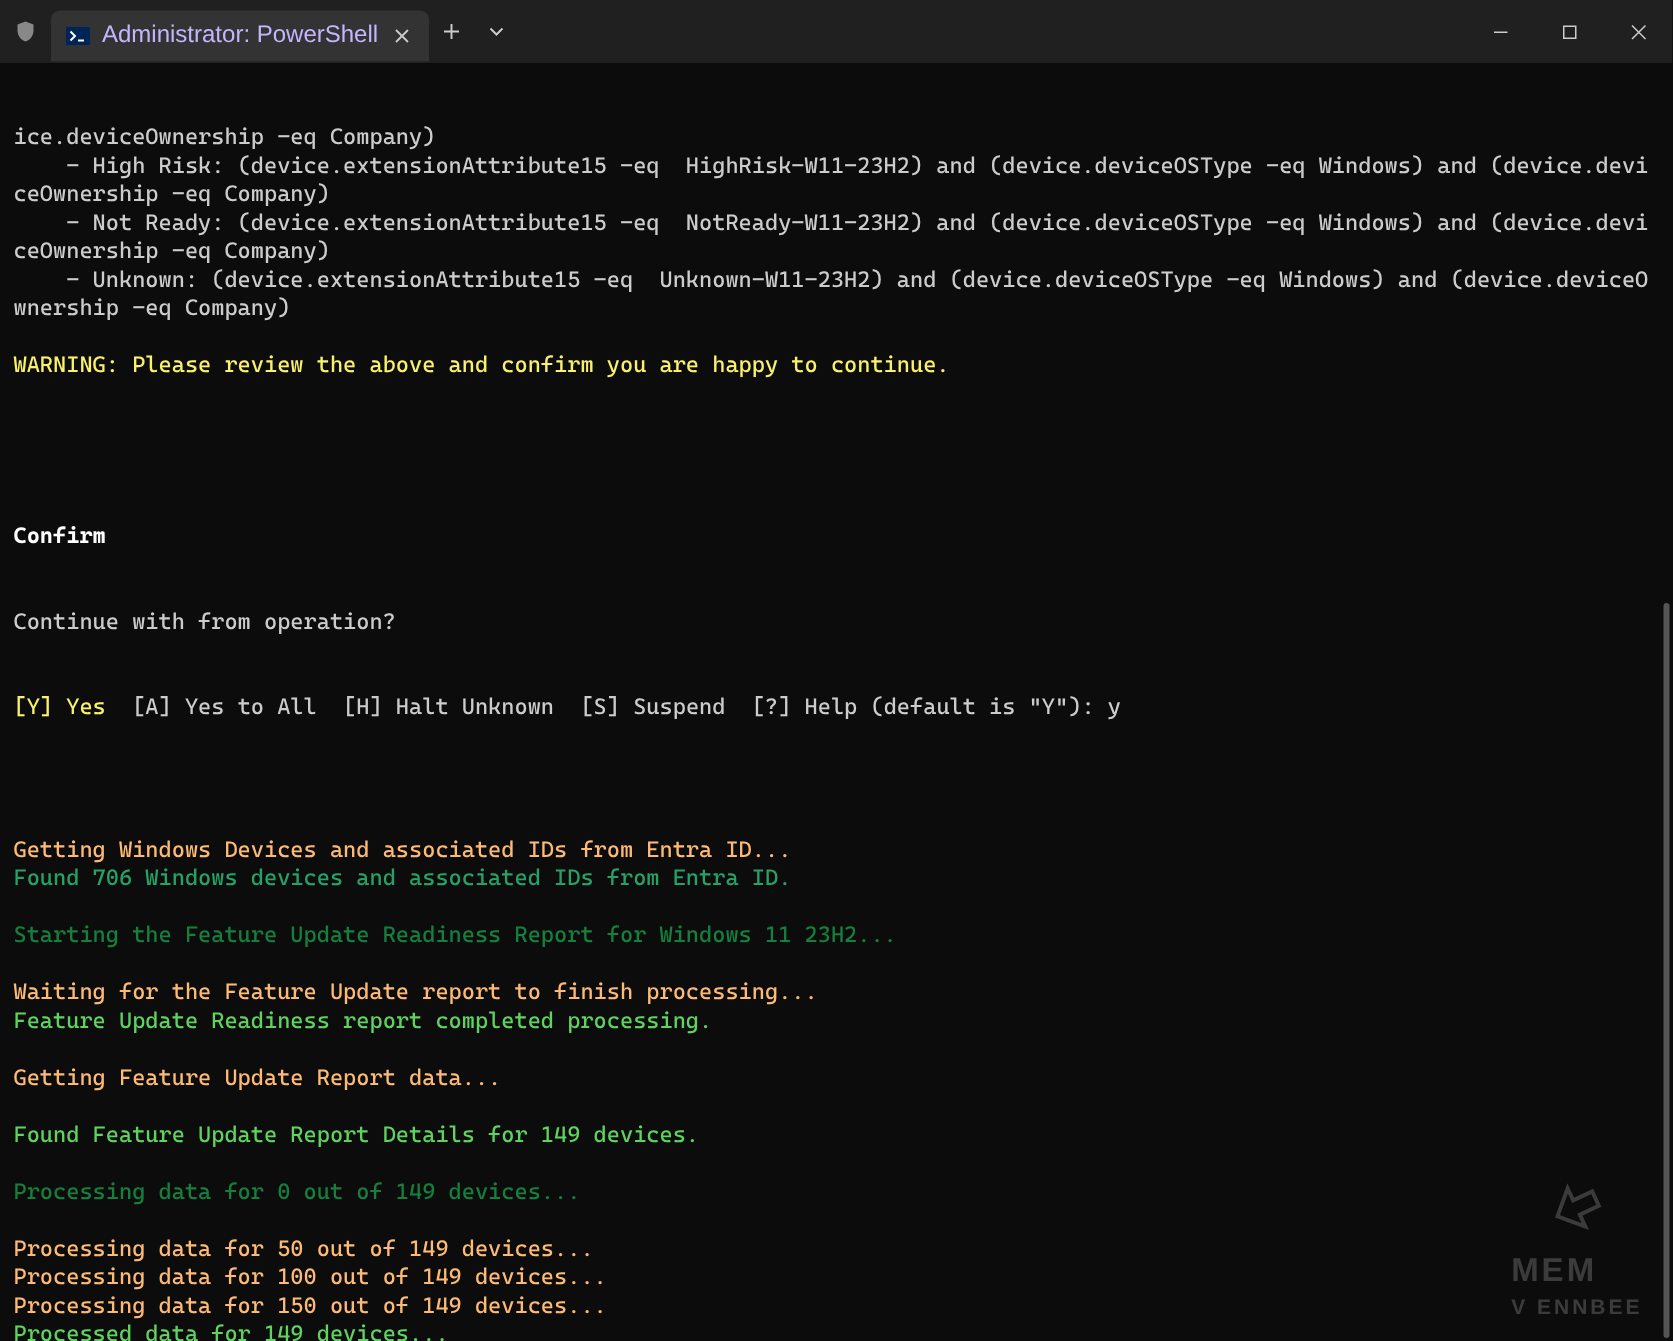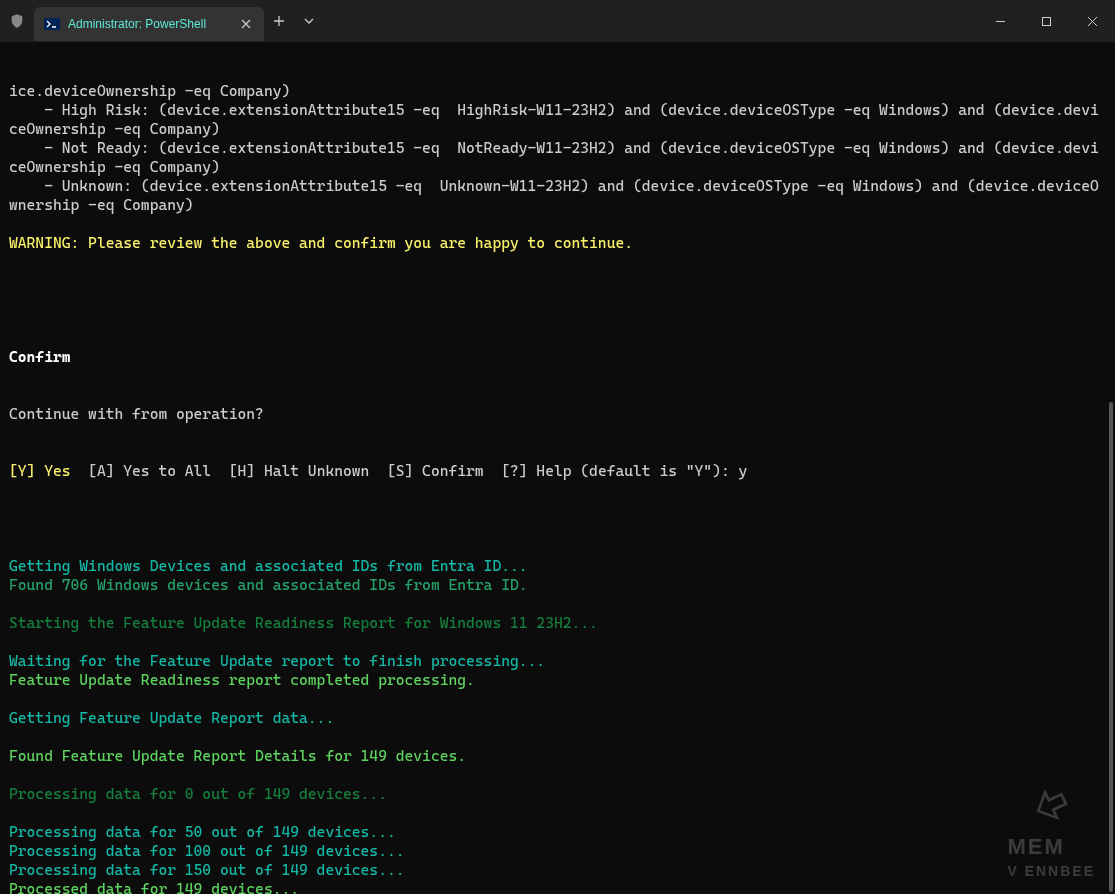--- a/index.html
+++ b/index.html
@@ -39,22 +39,22 @@
 }
 .tab-icon {
   width: 16px;
   height: 16px;
   display: flex;
   align-items: center;
   justify-content: center;
 }
 .tab-title {
   font-family: "Segoe UI", sans-serif;
-  font-size: 12px;
-  color: #5eead4;
+  font-size: 16px;
+  color: #c4b5fd;
   flex: 1;
 }
 .tab-close {
   width: 16px;
   height: 16px;
   display: flex;
   align-items: center;
   justify-content: center;
   font-size: 13px;
   color: #cccccc;
@@ -94,21 +94,21 @@
   line-height: 19px;
   letter-spacing: 0;
   white-space: pre-wrap;
   word-break: break-all;
   color: #cccccc;
 }
 .term-line { min-height: 19px; }
 .c-white { color: #cccccc; }
 .c-bw    { color: #ffffff; font-weight: bold; }
 .c-yellow{ color: #f9f06b; }
-.c-cyan  { color: #14b8a6; }
+.c-cyan  { color: #fdba74; }
 .c-green { color: #26a269; }
 .c-lgreen{ color: #5fd35f; }
 .c-mag   { color: #15803d; }
 @keyframes blink { 50% { opacity: 0; } }
 .watermark {
   position: absolute;
   right: 20px;
   bottom: 14px;
   color: rgba(200,200,200,0.25);
   font-family: "Segoe UI", sans-serif;
@@ -191,21 +191,21 @@
     </div>
   </div>
 </div>
 
 <div class="terminal">
   <div id="lines-top"><div class="term-line c-white">ice.deviceOwnership -eq Company)</div><div class="term-line c-white">    - High Risk: (device.extensionAttribute15 -eq  HighRisk-W11-23H2) and (device.deviceOSType -eq Windows) and (device.deviceOwnership -eq Company)</div><div class="term-line c-white">    - Not Ready: (device.extensionAttribute15 -eq  NotReady-W11-23H2) and (device.deviceOSType -eq Windows) and (device.deviceOwnership -eq Company)</div><div class="term-line c-white">    - Unknown: (device.extensionAttribute15 -eq  Unknown-W11-23H2) and (device.deviceOSType -eq Windows) and (device.deviceOwnership -eq Company)</div><div class="term-line c-white"></div><div class="term-line c-yellow">WARNING: Please review the above and confirm you are happy to continue.</div><div class="term-line c-white"></div></div>
 
   
   <div class="term-line c-bw">Confirm</div>
   <div class="term-line c-white">Continue with from operation?</div>
-  <div class="term-line"><span class="c-yellow">[Y] Yes</span><span class="c-white">  [A] Yes to All</span><span class="c-white">  [H] Halt Unknown</span><span class="c-white">  [S] Confirm</span><span class="c-white">  [?] Help (default is "Y"): </span><span class="c-white">y</span></div>
+  <div class="term-line"><span class="c-yellow">[Y] Yes</span><span class="c-white">  [A] Yes to All</span><span class="c-white">  [H] Halt Unknown</span><span class="c-white">  [S] Suspend</span><span class="c-white">  [?] Help (default is "Y"): </span><span class="c-white">y</span></div>
 
   <div id="lines-mid"><div class="term-line c-white"></div><div class="term-line c-cyan">Getting Windows Devices and associated IDs from Entra ID...</div><div class="term-line c-green">Found 706 Windows devices and associated IDs from Entra ID.</div><div class="term-line c-white"></div><div class="term-line c-mag">Starting the Feature Update Readiness Report for Windows 11 23H2...</div><div class="term-line c-white"></div><div class="term-line c-cyan">Waiting for the Feature Update report to finish processing...</div><div class="term-line c-lgreen">Feature Update Readiness report completed processing.</div><div class="term-line c-white"></div><div class="term-line c-cyan">Getting Feature Update Report data...</div><div class="term-line c-white"></div><div class="term-line c-lgreen">Found Feature Update Report Details for 149 devices.</div><div class="term-line c-white"></div><div class="term-line c-mag">Processing data for 0 out of 149 devices...</div><div class="term-line c-white"></div><div class="term-line c-cyan">Processing data for 50 out of 149 devices...</div><div class="term-line c-cyan">Processing data for 100 out of 149 devices...</div><div class="term-line c-cyan">Processing data for 150 out of 149 devices...</div><div class="term-line c-lgreen">Processed data for 149 devices...</div></div>
 
   
   
   
   
 </div>
 
 <div class="scrollbar">

